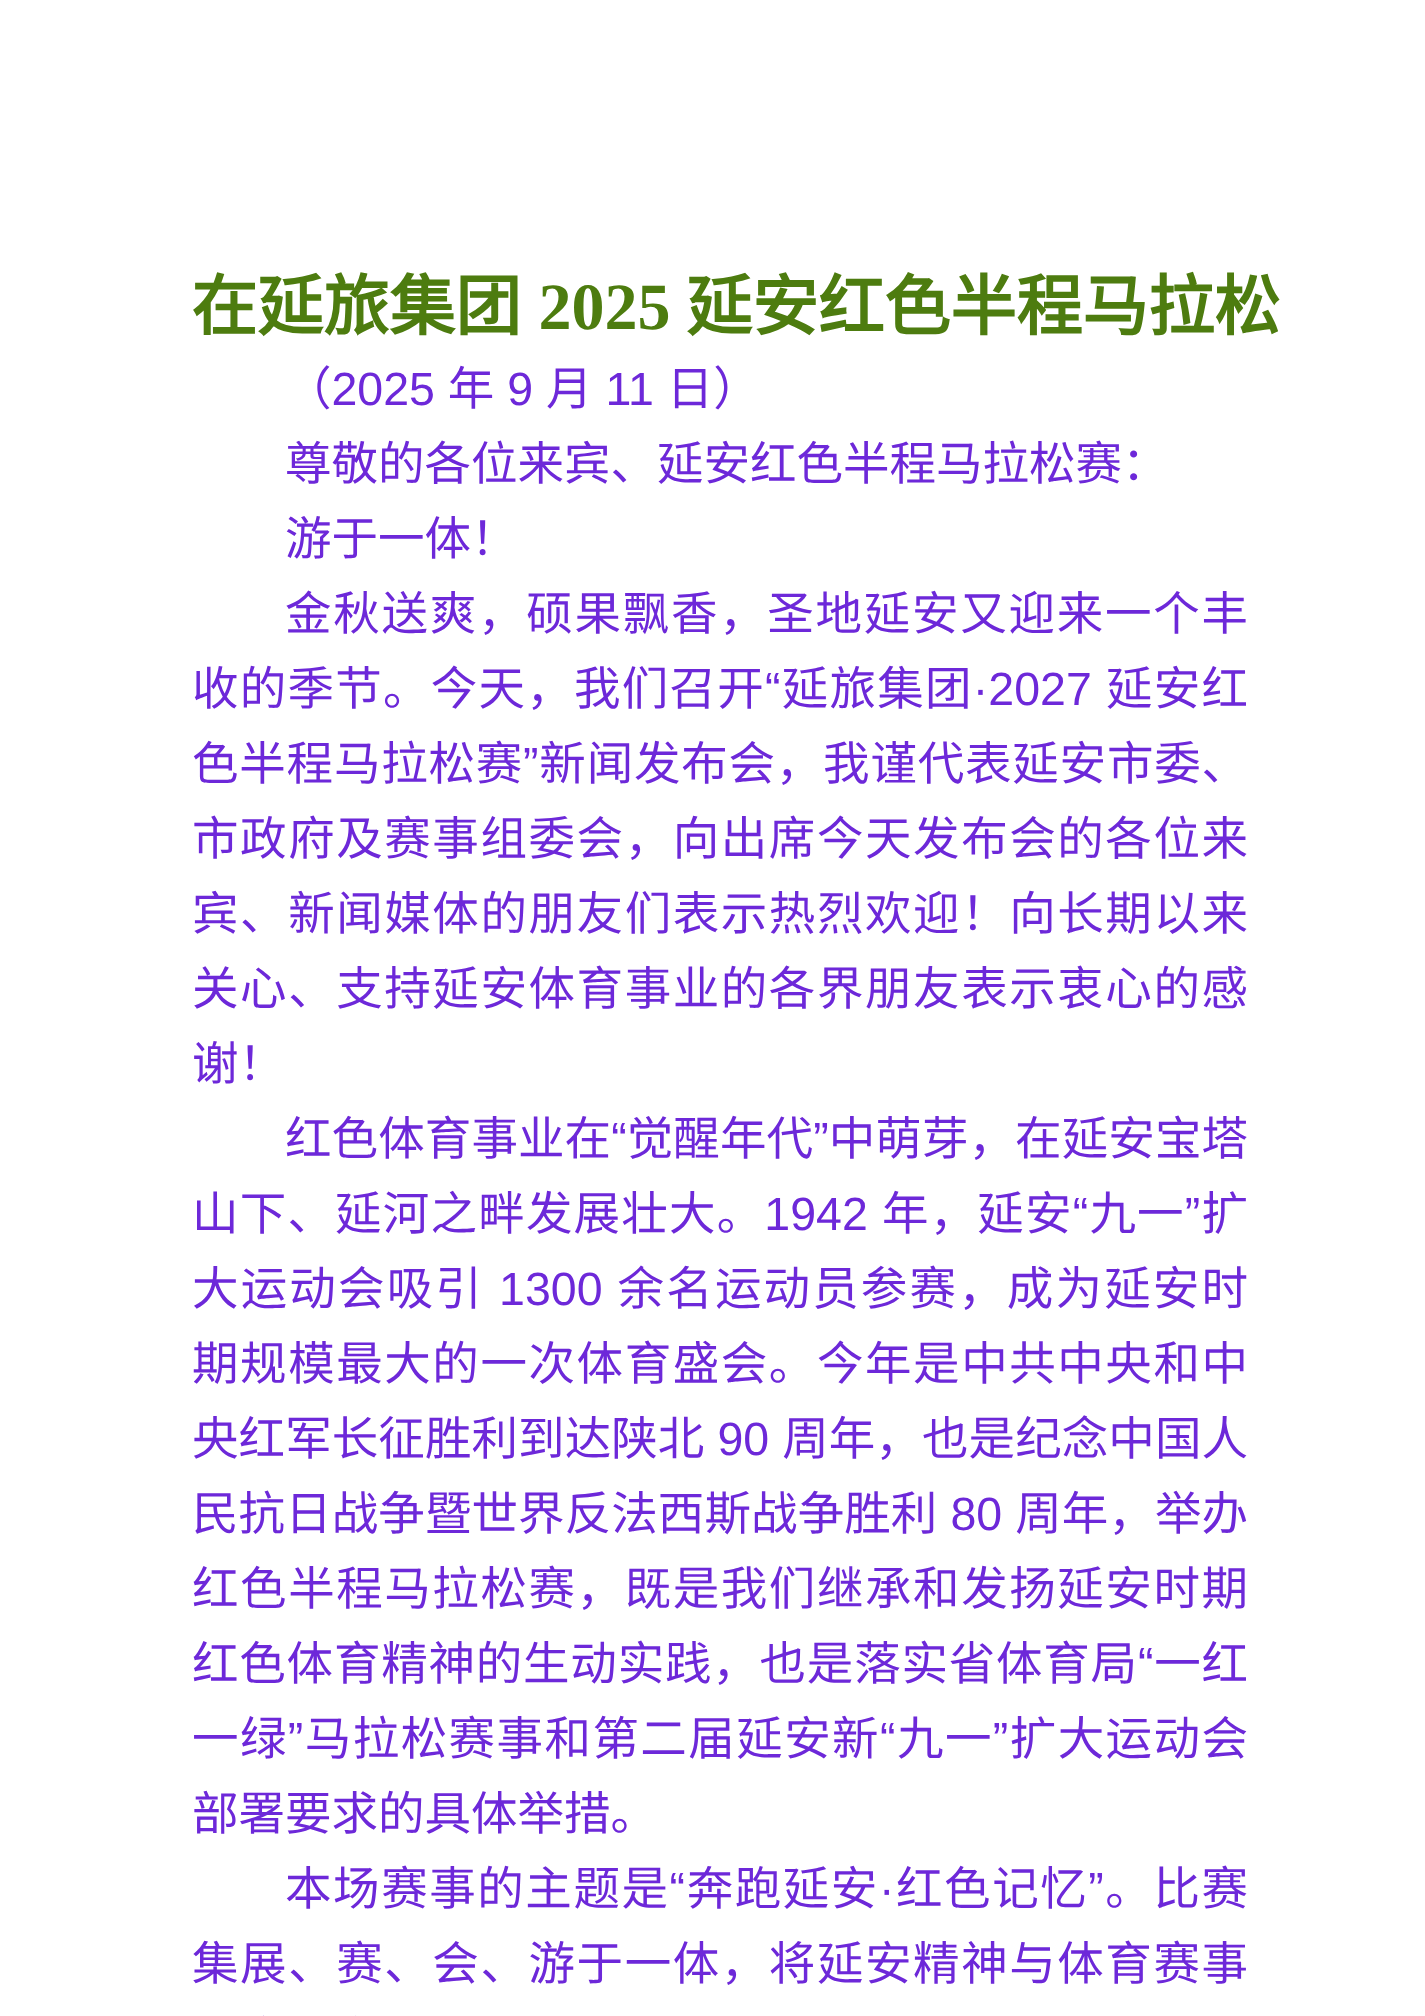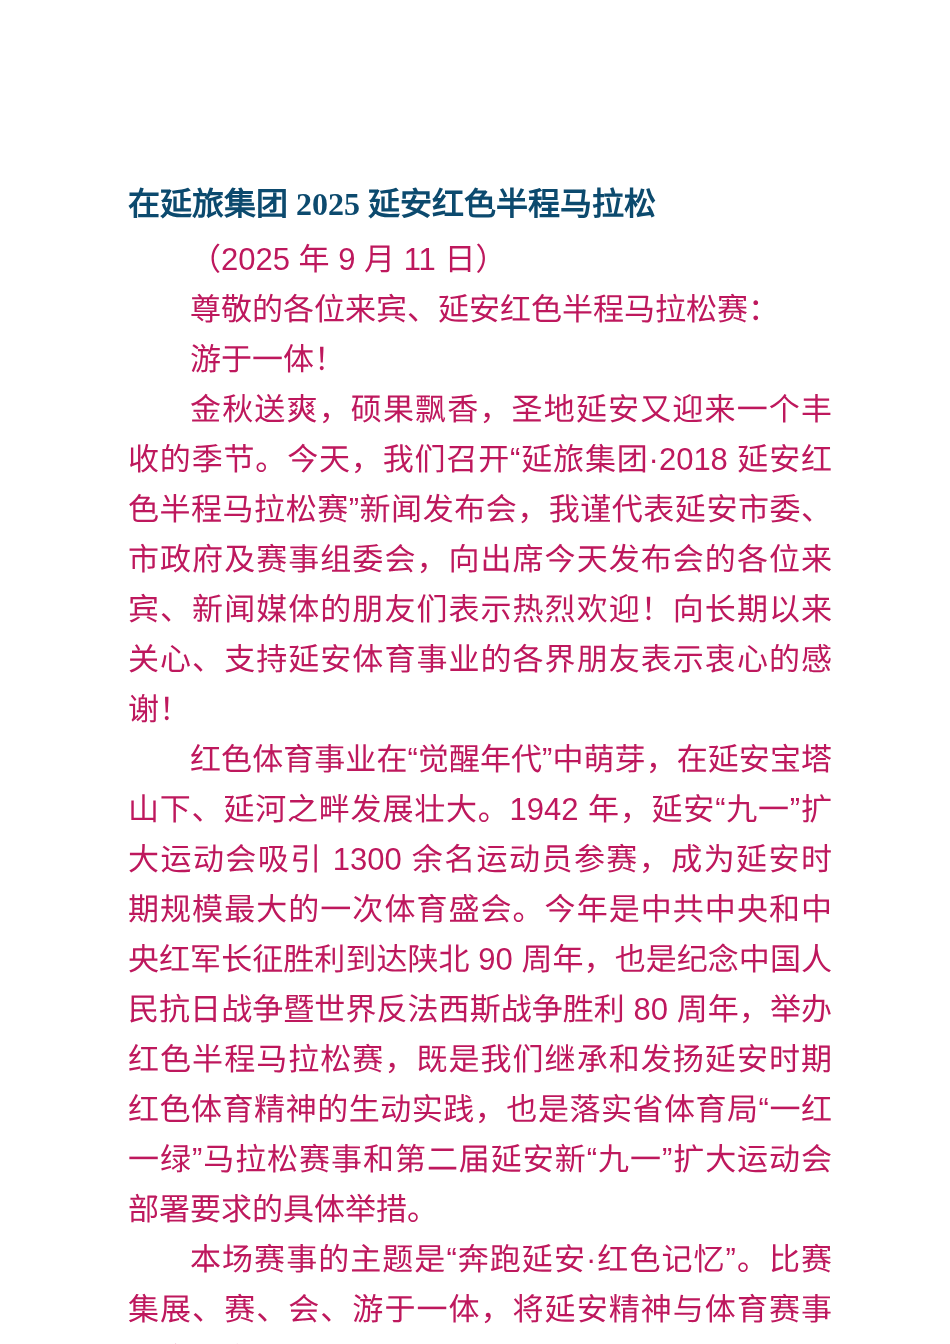--- a/index.html
+++ b/index.html
@@ -17,35 +17,35 @@
     box-sizing: border-box;
     width: 950px;
     height: 1344px;
     padding: 176px 118px 0 128px;
     background: #ffffff;
   }
   .title {
     margin: 0;
     font-family: "Liberation Serif", "DejaVu Serif", serif;
     font-weight: bold;
-    font-size: 32px;
+    font-size: 44px;
     line-height: 57px;
-    color: #0c4a6e;
+    color: #4d7c0f;
   }
   .title-line {
     display: block;
     white-space: nowrap;
   }
   .date,
   .para {
     margin: 0;
     font-family: "Liberation Sans", "DejaVu Sans", sans-serif;
     font-size: 31px;
     line-height: 50px;
-    color: #be185d;
+    color: #6d28d9;
     margin-top: 0;
   }
   .date {
     text-indent: 2em;
     margin-top: 2px;
   }
   .para {
     text-align: justify;
     text-indent: 2em;
     word-break: break-all;
@@ -59,19 +59,19 @@
   <h1 class="title">
     <span class="title-line">在延旅集团 2025 延安红色半程马拉松</span>
   </h1>
 
   <p class="date">（2025 年 9 月 11 日）</p>
 
   <p class="para">尊敬的各位来宾、延安红色半程马拉松赛：</p>
 
   <p class="para">游于一体！</p>
 
-  <p class="para">金秋送爽，硕果飘香，圣地延安又迎来一个丰收的季节。今天，我们召开“延旅集团·2018 延安红色半程马拉松赛”新闻发布会，我谨代表延安市委、市政府及赛事组委会，向出席今天发布会的各位来宾、新闻媒体的朋友们表示热烈欢迎！向长期以来关心、支持延安体育事业的各界朋友表示衷心的感谢！</p>
+  <p class="para">金秋送爽，硕果飘香，圣地延安又迎来一个丰收的季节。今天，我们召开“延旅集团·2027 延安红色半程马拉松赛”新闻发布会，我谨代表延安市委、市政府及赛事组委会，向出席今天发布会的各位来宾、新闻媒体的朋友们表示热烈欢迎！向长期以来关心、支持延安体育事业的各界朋友表示衷心的感谢！</p>
 
   <p class="para">红色体育事业在“觉醒年代”中萌芽，在延安宝塔山下、延河之畔发展壮大。1942 年，延安“九一”扩大运动会吸引 1300 余名运动员参赛，成为延安时期规模最大的一次体育盛会。今年是中共中央和中央红军长征胜利到达陕北 90 周年，也是纪念中国人民抗日战争暨世界反法西斯战争胜利 80 周年，举办红色半程马拉松赛，既是我们继承和发扬延安时期红色体育精神的生动实践，也是落实省体育局“一红一绿”马拉松赛事和第二届延安新“九一”扩大运动会部署要求的具体举措。</p>
 
   <p class="para">本场赛事的主题是“奔跑延安·红色记忆”。比赛集展、赛、会、游于一体，将延安精神与体育赛事深度融合，串联起</p>
 
 </div>
 
 </body></html>

